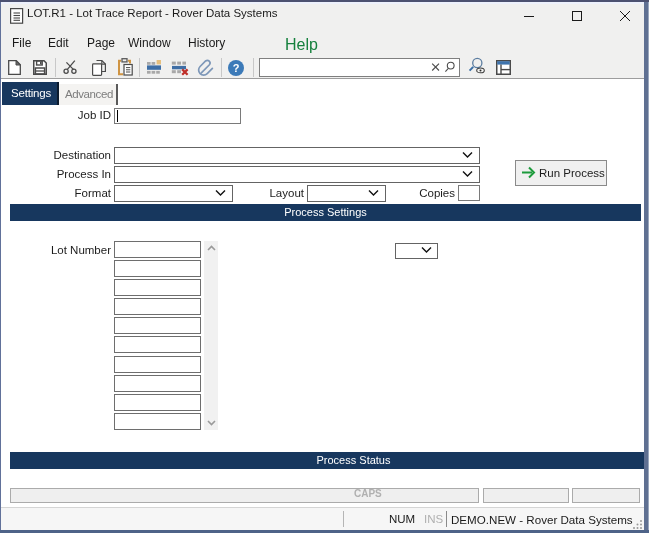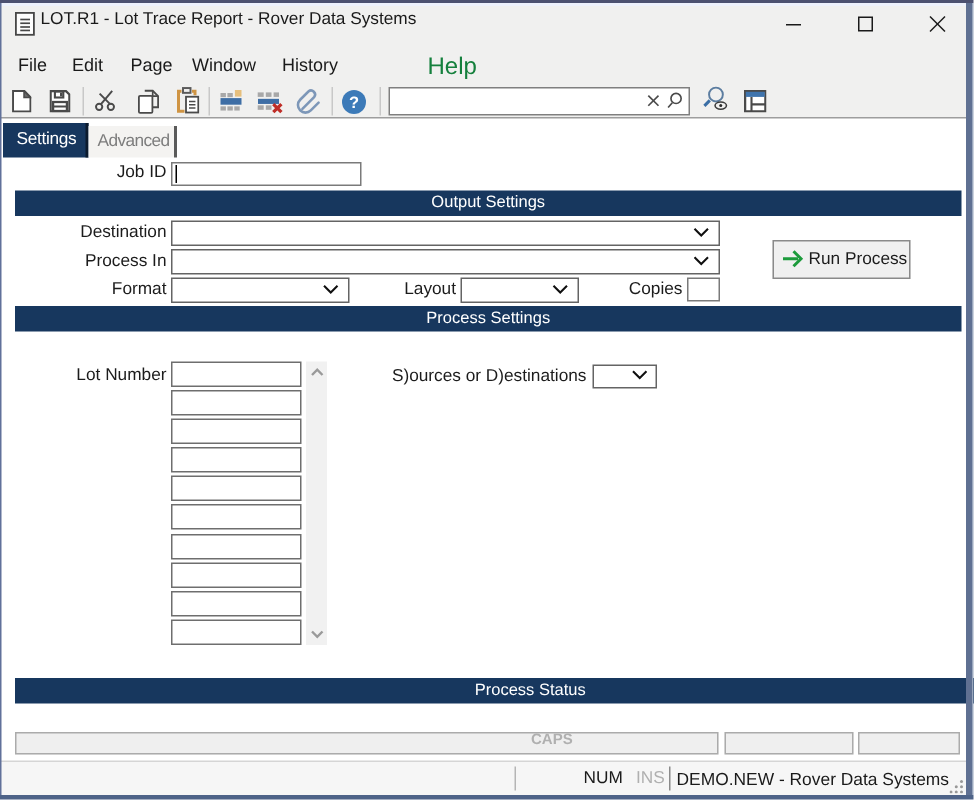--- a/index.html
+++ b/index.html
@@ -140,21 +140,20 @@
  <div class="abs" style="left:2px;top:82px;width:57px;height:23px;background:#17375e;border-right:2px solid #0c1b2e;box-sizing:border-box;"></div>
  <div class="abs" style="left:11px;top:87px;font-size:11.5px;letter-spacing:-0.2px;color:#fff;">Settings</div>
  <div class="abs" style="left:59px;top:84px;width:57px;height:21px;background:#f4f3f1;"></div>
  <div class="abs" style="left:65px;top:88px;font-size:11.5px;letter-spacing:-0.4px;color:#7d7d7d;text-align:center;">Advanced</div>
  <div class="abs" style="left:116px;top:84px;width:2px;height:21px;background:#5a5a5a;"></div>
 
  <div class="lbl" style="left:0;top:109px;width:111px;text-align:right;">Job ID</div>
  <div class="tinput" style="left:114px;top:108px;width:127px;height:16px;"></div>
  <div class="abs" style="left:117px;top:110px;width:1px;height:12px;background:#000;"></div>
 
- <div class="navybar" style="top:127px;">Output Settings</div>
  <div class="lbl" style="left:0;top:149px;width:111px;">Destination</div>
  <div class="ddown" style="left:114px;top:147px;width:366px;height:17px;"></div>
  <div class="lbl" style="left:0;top:168px;width:111px;">Process In</div>
  <div class="ddown" style="left:114px;top:166px;width:366px;height:17px;"></div>
  <div class="lbl" style="left:0;top:187px;width:111px;">Format</div>
  <div class="ddown" style="left:114px;top:185px;width:119px;height:17px;"></div>
  <div class="lbl" style="left:200px;top:187px;width:104px;">Layout</div>
  <div class="ddown" style="left:307px;top:185px;width:79px;height:17px;"></div>
  <div class="lbl" style="left:350px;top:187px;width:105px;">Copies</div>
  <div class="tinput" style="left:458px;top:185px;width:22px;height:16px;"></div>
@@ -193,21 +192,20 @@
  <div class="tinput" style="left:114px;top:413px;width:87px;height:17px;border-color:#6e6e6e;"></div>
 
  <div class="abs" style="left:204px;top:241px;width:14px;height:189px;background:#f1f1f1;"></div>
  <svg class="abs" style="left:207px;top:245px;" width="9" height="6" viewBox="0 0 9 6">
       <path d="M1 5 L4.5 1.5 L8 5" fill="none" stroke="#9a9a9a" stroke-width="1.6"></path>
     </svg>
  <svg class="abs" style="left:207px;top:420px;" width="9" height="6" viewBox="0 0 9 6">
       <path d="M1 1 L4.5 4.5 L8 1" fill="none" stroke="#9a9a9a" stroke-width="1.6"></path>
     </svg>
 
- <div class="lbl" style="left:0;top:245px;width:391px;">S)ources or D)estinations</div>
  <div class="ddown" style="left:395px;top:243px;width:43px;height:16px;"></div>
  <svg class="chev" style="left:421px;top:246px;" width="11" height="8" viewBox="0 0 11 8">
       <path d="M1 1.5 L5.5 6 L10 1.5" fill="none" stroke="#111" stroke-width="1.4"></path>
     </svg>
 
  <div class="navybar" style="top:452px;padding-left:28px;">Process Status</div>
  <div class="abs" style="left:10px;top:488px;width:469px;height:15px;background:#efefef;border:1px solid #ababab;box-sizing:border-box;"></div>
  <div class="abs" style="left:483px;top:488px;width:86px;height:15px;background:#efefef;border:1px solid #ababab;box-sizing:border-box;"></div>
  <div class="abs" style="left:572px;top:488px;width:68px;height:15px;background:#efefef;border:1px solid #ababab;box-sizing:border-box;"></div>
 

